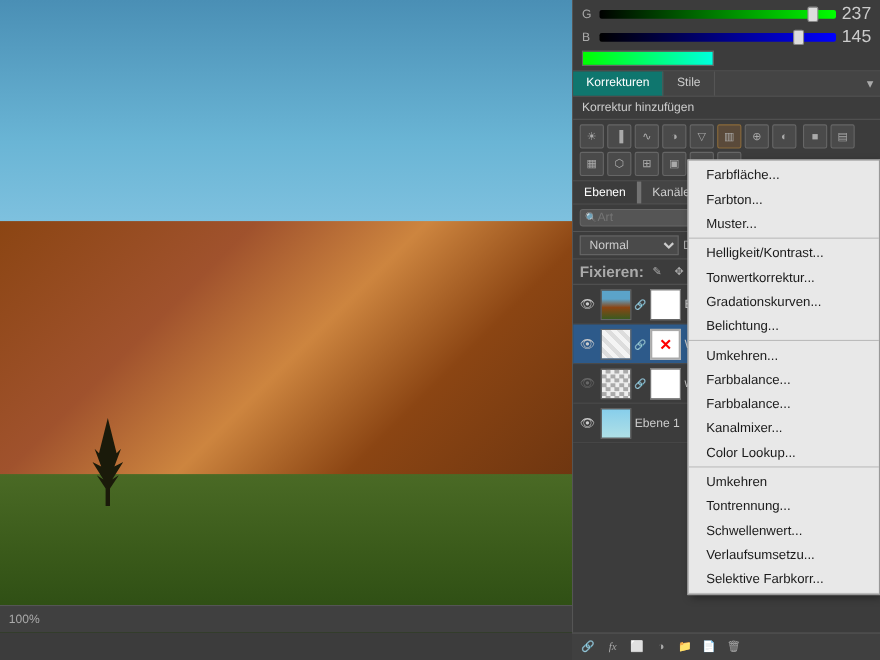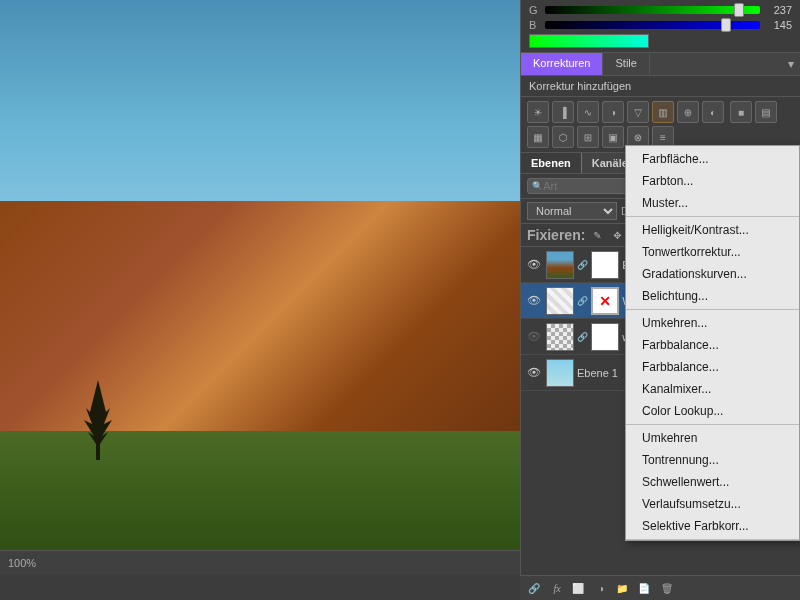--- a/index.html
+++ b/index.html
@@ -119,21 +119,21 @@
       width: 10px;
       height: 14px;
       background: #ddd;
       border: 1px solid #888;
       border-radius: 2px;
       top: -3px;
       cursor: pointer;
     }
     .slider-value {
       width: 28px;
-      font-size: 11px;
+      font-size: 16px;
       color: #ccc;
       text-align: right;
     }
 
     
     .color-swatch-row {
       display: flex;
       align-items: center;
       gap: 4px;
       margin-top: 3px;
@@ -152,21 +152,21 @@
       border-bottom: 1px solid #555;
     }
     .korr-tab {
       padding: 4px 12px;
       font-size: 11px;
       color: #ccc;
       cursor: pointer;
       border-right: 1px solid #555;
     }
     .korr-tab.active {
-      background: #8b5cf6;
+      background: #0f766e;
       color: #fff;
     }
     .panel-menu-btn {
       margin-left: auto;
       padding: 4px 6px;
       cursor: pointer;
       color: #aaa;
     }
 
     
@@ -205,22 +205,21 @@
     #layer-tabs {
       display: flex;
       background: #444;
       border-bottom: 1px solid #555;
     }
     .layer-tab {
       padding: 4px 10px;
       font-size: 11px;
       color: #ccc;
       cursor: pointer;
-      border-right: 1px solid #737373;
-      font-weight: bold;
+      border-right: 4px solid #737373;
     }
     .layer-tab.active {
       background: #3c3c3c;
       color: #fff;
     }
 
     
     #layer-controls {
       display: flex;
       align-items: center;

